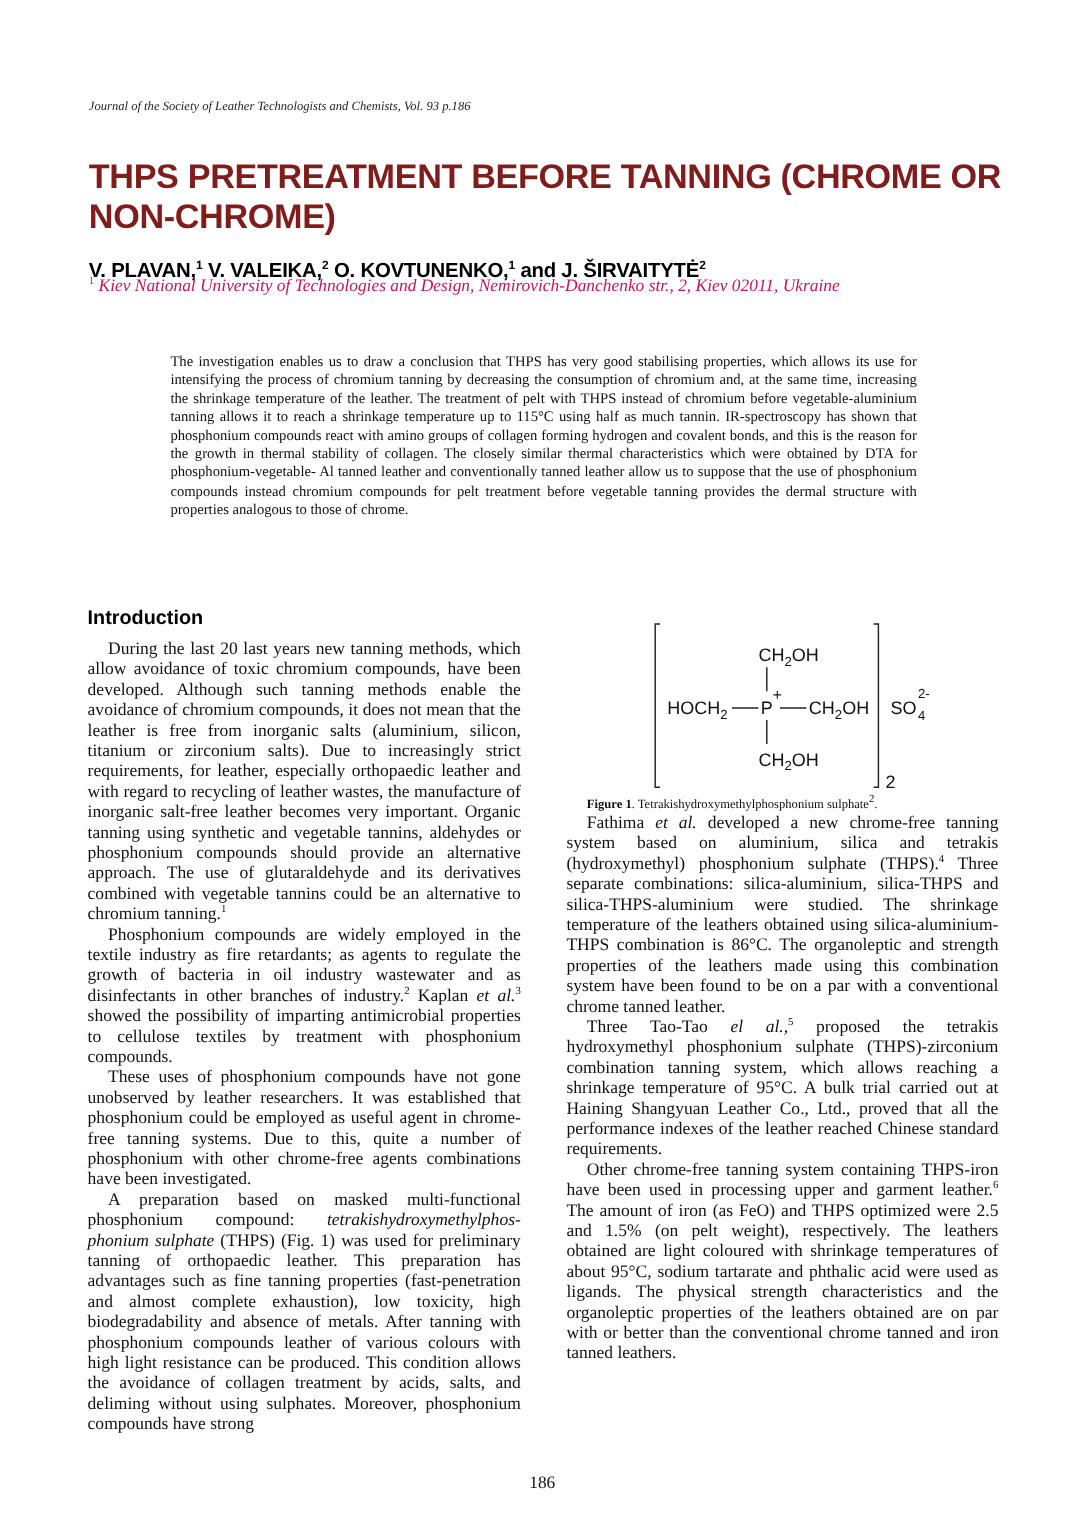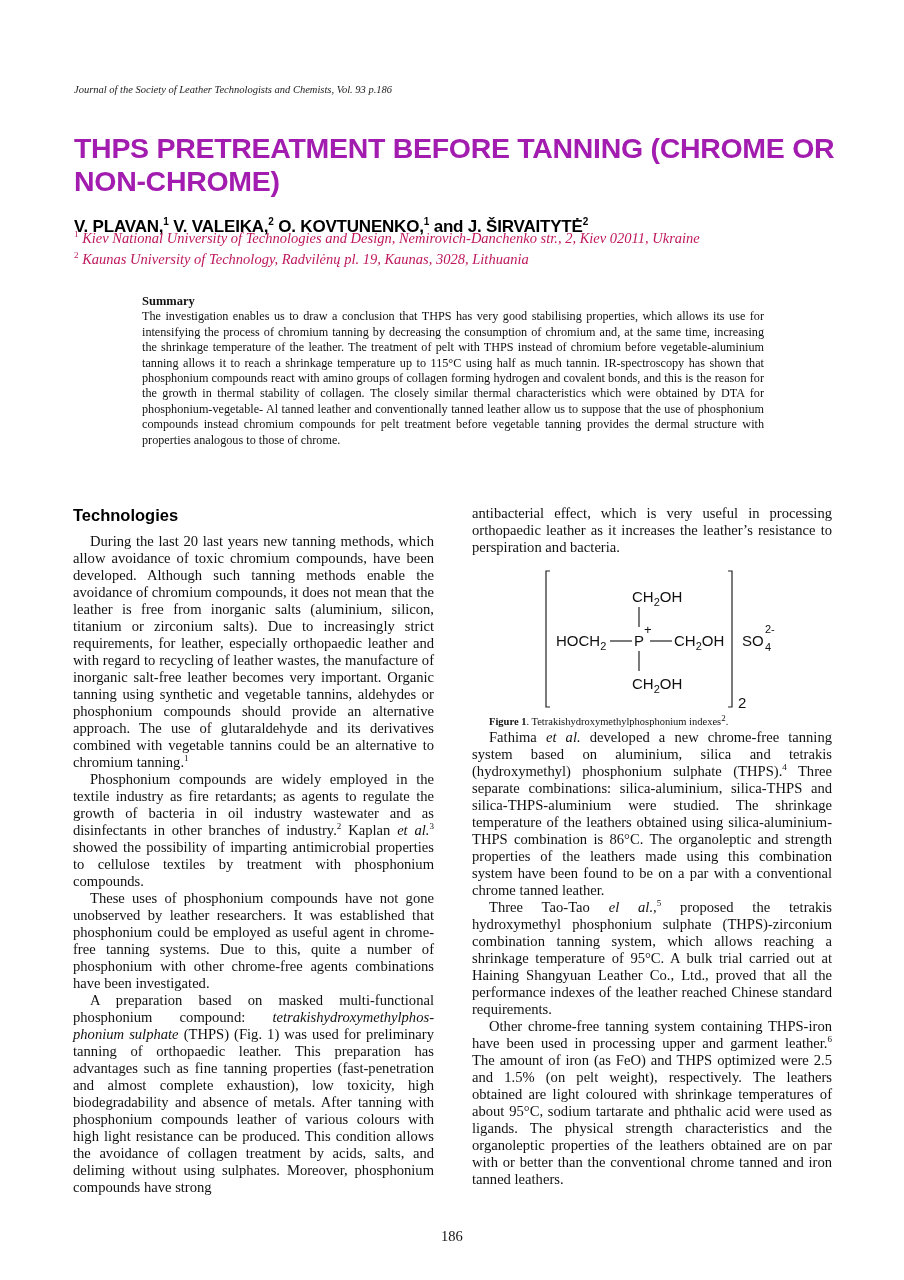--- a/index.html
+++ b/index.html
@@ -6,21 +6,21 @@
   body { width: 904px; height: 1280px; position: relative; overflow: hidden; color: #111; }
   .page { position: absolute; left: 0; top: 0; width: 904px; height: 1061px; }
 
   .journal-header {
     position: absolute; left: 74px; top: 84px;
     font-family: "Liberation Serif", serif; font-style: italic; font-size: 10.5px; color: #222;
   }
   .title {
     position: absolute; left: 74px; top: 132px; width: 770px;
     font-family: "Liberation Sans", sans-serif; font-weight: bold; font-size: 28.5px;
-    line-height: 33px; letter-spacing: -0.3px; color: #a21caf; margin: 0;
+    line-height: 33px; letter-spacing: -0.3px; color: #7f1d1d; margin: 0;
   }
   .authors {
     position: absolute; left: 74px; top: 216px;
     font-family: "Liberation Sans", sans-serif; font-weight: bold; font-size: 17px; color: #000;
     letter-spacing: -0.2px;
   }
   .authors sup { font-size: 10px; }
   .affil {
     position: absolute; left: 74px;
     font-family: "Liberation Serif", serif; font-style: italic; font-size: 14.5px; color: #be185d;
@@ -75,44 +75,38 @@
     <span>V. PLAVAN,</span><sup>1</sup>
     <span>V. VALEIKA,</span><sup>2</sup>
     <span>O. KOVTUNENKO,</span><sup>1</sup>
     <span>and J. ŠIRVAITYTĖ</span><sup>2</sup>
   </div>
 
   <div class="affil affil1">
     <sup>1</sup>
     <span>Kiev National University of Technologies and Design, Nemirovich-Danchenko str., 2, Kiev 02011, Ukraine</span>
   </div>
-  <div class="affil affil2">
-    <sup>2</sup>
-    <span>Kaunas University of Technology, Radvilėnų pl. 19, Kaunas, 3028, Lithuania</span>
-  </div>
 
   <div class="summary">
-    <h3>Summary</h3>
     <p>The investigation enables us to draw a conclusion that THPS has very good stabilising properties, which allows its use for intensifying the process of chromium tanning by decreasing the consumption of chromium and, at the same time, increasing the shrinkage temperature of the leather. The treatment of pelt with THPS instead of chromium before vegetable-aluminium tanning allows it to reach a shrinkage temperature up to 115°C using half as much tannin. IR-spectroscopy has shown that phosphonium compounds react with amino groups of collagen forming hydrogen and covalent bonds, and this is the reason for the growth in thermal stability of collagen. The closely similar thermal characteristics which were obtained by DTA for phosphonium-vegetable- Al tanned leather and conventionally tanned leather allow us to suppose that the use of phosphonium compounds instead chromium compounds for pelt treatment before vegetable tanning provides the dermal structure with properties analogous to those of chrome.</p>
   </div>
 
   <div class="col col-left">
-    <h2>Technologies</h2>
+    <h2>Introduction</h2>
 
     <p><span>During the last 20 last years new tanning methods, which allow avoidance of toxic chromium compounds, have been developed. Although such tanning methods enable the avoidance of chromium compounds, it does not mean that the leather is free from inorganic salts (aluminium, silicon, titanium or zirconium salts). Due to increasingly strict requirements, for leather, especially orthopaedic leather and with regard to recycling of leather wastes, the manufacture of inorganic salt-free leather becomes very important. Organic tanning using synthetic and vegetable tannins, aldehydes or phosphonium compounds should provide an alternative approach. The use of glutaraldehyde and its derivatives combined with vegetable tannins could be an alternative to chromium tanning.</span><sup>1</sup></p>
 
     <p><span>Phosphonium compounds are widely employed in the textile industry as fire retardants; as agents to regulate the growth of bacteria in oil industry wastewater and as disinfectants in other branches of industry.</span><sup>2</sup><span> Kaplan </span><i>et al.</i><sup>3</sup><span> showed the possibility of imparting antimicrobial properties to cellulose textiles by treatment with phosphonium compounds.</span></p>
 
     <p>These uses of phosphonium compounds have not gone unobserved by leather researchers. It was established that phosphonium could be employed as useful agent in chrome-free tanning systems. Due to this, quite a number of phosphonium with other chrome-free agents combinations have been investigated.</p>
 
     <p><span>A preparation based on masked multi-functional phosphonium compound: </span><i>tetrakishydroxymethylphos-phonium sulphate</i><span> (THPS) (Fig. 1) was used for preliminary tanning of orthopaedic leather. This preparation has advantages such as fine tanning properties (fast-penetration and almost complete exhaustion), low toxicity, high biodegradability and absence of metals. After tanning with phosphonium compounds leather of various colours with high light resistance can be produced. This condition allows the avoidance of collagen treatment by acids, salts, and deliming without using sulphates. Moreover, phosphonium compounds have strong</span></p>
   </div>
 
   <div class="col col-right">
-    <p class="noindent">antibacterial effect, which is very useful in processing orthopaedic leather as it increases the leather’s resistance to perspiration and bacteria.</p>
 
     <div class="figure">
       <svg width="360" height="150" viewBox="0 0 360 150" font-family="Liberation Sans, sans-serif" font-size="15" fill="#111">
 
         <path d="M78 6 L74 6 L74 142 L78 142" stroke="#222" stroke-width="1.2" fill="none"></path>
         <path d="M256 6 L260 6 L260 142 L256 142" stroke="#222" stroke-width="1.2" fill="none"></path>
 
         <text x="160" y="37">CH<tspan font-size="11" dy="4">2</tspan><tspan dy="-4">OH</tspan></text>
         <line x1="167" y1="42" x2="167" y2="62" stroke="#222" stroke-width="1.2"></line>
 
@@ -126,21 +120,21 @@
         <line x1="167" y1="86" x2="167" y2="106" stroke="#222" stroke-width="1.2"></line>
         <text x="160" y="124">CH<tspan font-size="11" dy="4">2</tspan><tspan dy="-4">OH</tspan></text>
 
         <text x="266" y="143">2</text>
 
         <text x="270" y="81">SO</text>
         <text x="293" y="86" font-size="11">4</text>
         <text x="293" y="68" font-size="11">2-</text>
       </svg>
     </div>
-    <p class="fig-caption"><b>Figure 1</b><span>. Tetrakishydroxymethylphosphonium indexes</span><sup>2</sup><span>.</span></p>
+    <p class="fig-caption"><b>Figure 1</b><span>. Tetrakishydroxymethylphosphonium sulphate</span><sup>2</sup><span>.</span></p>
 
     <p><span>Fathima </span><i>et al.</i><span> developed a new chrome-free tanning system based on aluminium, silica and tetrakis (hydroxymethyl) phosphonium sulphate (THPS).</span><sup>4</sup><span> Three separate combinations: silica-aluminium, silica-THPS and silica-THPS-aluminium were studied. The shrinkage temperature of the leathers obtained using silica-aluminium-THPS combination is 86°C. The organoleptic and strength properties of the leathers made using this combination system have been found to be on a par with a conventional chrome tanned leather.</span></p>
 
     <p><span>Three Tao-Tao </span><i>el al.,</i><sup>5</sup><span> proposed the tetrakis hydroxymethyl phosphonium sulphate (THPS)-zirconium combination tanning system, which allows reaching a shrinkage temperature of 95°C. A bulk trial carried out at Haining Shangyuan Leather Co., Ltd., proved that all the performance indexes of the leather reached Chinese standard requirements.</span></p>
 
     <p><span>Other chrome-free tanning system containing THPS-iron have been used in processing upper and garment leather.</span><sup>6</sup><span> The amount of iron (as FeO) and THPS optimized were 2.5 and 1.5% (on pelt weight), respectively. The leathers obtained are light coloured with shrinkage temperatures of about 95°C, sodium tartarate and phthalic acid were used as ligands. The physical strength characteristics and the organoleptic properties of the leathers obtained are on par with or better than the conventional chrome tanned and iron tanned leathers.</span></p>
   </div>
 
   <div class="page-number">186</div>
 </div>

